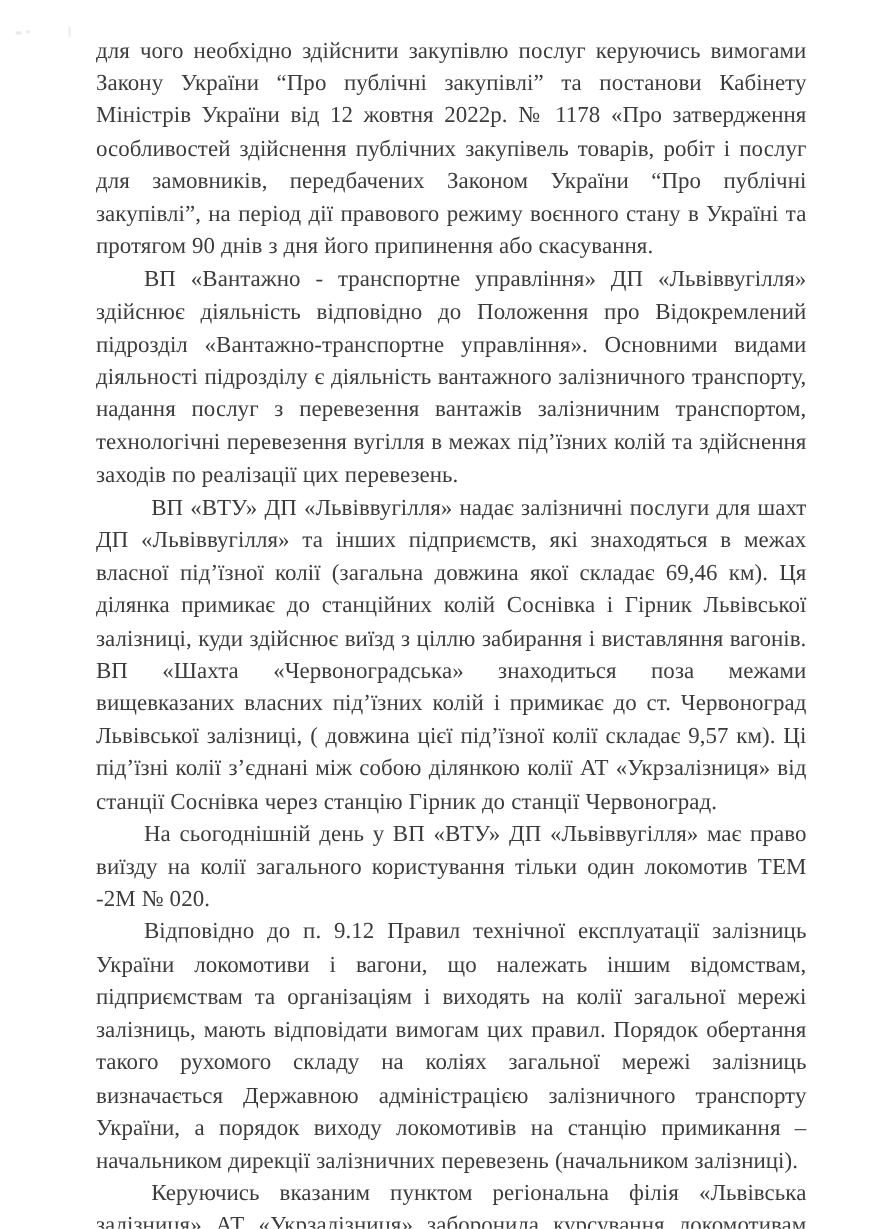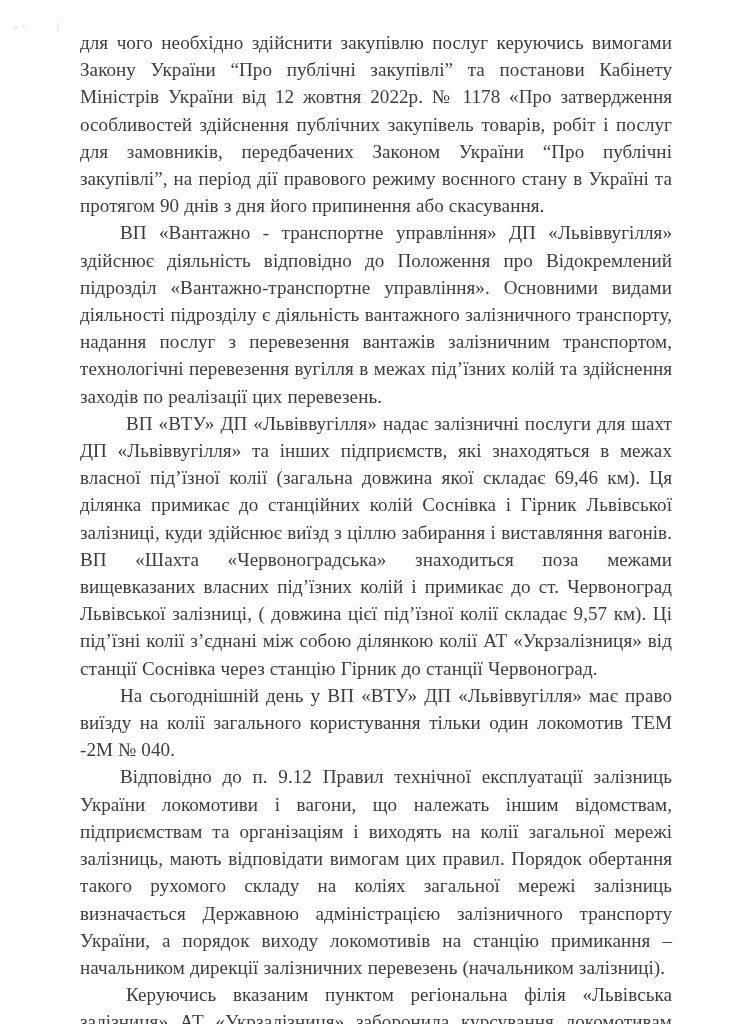--- a/index.html
+++ b/index.html
@@ -68,19 +68,19 @@
 
   <span class="speck s1"></span>
   <span class="speck s2"></span>
   <span class="speck s3"></span>
   <span class="speck s4"></span>
 
   <div id="doc-body">
     <p class="para no-indent">для чого необхідно здійснити закупівлю послуг керуючись вимогами Закону України “Про публічні закупівлі” та постанови Кабінету Міністрів України від 12 жовтня 2022р. № 1178  «Про затвердження особливостей здійснення публічних закупівель товарів, робіт і послуг для замовників, передбачених Законом України “Про публічні закупівлі”, на період дії правового режиму воєнного стану в Україні та протягом 90 днів з дня його припинення або скасування.</p>
     <p class="para">ВП «Вантажно - транспортне управління» ДП «Львіввугілля» здійснює діяльність відповідно до Положення про Відокремлений підрозділ «Вантажно-транспортне управління». Основними видами діяльності підрозділу є діяльність вантажного залізничного транспорту, надання послуг з перевезення вантажів залізничним транспортом, технологічні перевезення вугілля в межах під’їзних колій та здійснення заходів по реалізації цих перевезень.</p>
     <p class="para indent-sm">ВП «ВТУ» ДП «Львіввугілля» надає залізничні послуги для шахт ДП «Львіввугілля» та інших підприємств, які знаходяться в межах власної під’їзної колії (загальна довжина якої складає 69,46 км). Ця ділянка примикає до станційних колій Соснівка і Гірник Львівської залізниці, куди здійснює виїзд з ціллю забирання і виставляння вагонів. ВП «Шахта «Червоноградська» знаходиться поза межами вищевказаних власних під’їзних колій і примикає до ст. Червоноград Львівської залізниці, ( довжина цієї під’їзної колії складає 9,57 км). Ці під’їзні колії з’єднані між собою ділянкою колії АТ «Укрзалізниця» від станції Соснівка через станцію Гірник до станції Червоноград.</p>
-    <p class="para">На сьогоднішній день у ВП «ВТУ» ДП «Львіввугілля» має право виїзду на колії загального користування тільки один локомотив ТЕМ -2М № 040.</p>
+    <p class="para">На сьогоднішній день у ВП «ВТУ» ДП «Львіввугілля» має право виїзду на колії загального користування тільки один локомотив ТЕМ -2М № 020.</p>
     <p class="para">Відповідно до п. 9.12 Правил технічної експлуатації залізниць України локомотиви і вагони, що належать іншим відомствам, підприємствам та організаціям і виходять на колії загальної мережі залізниць, мають відповідати вимогам цих правил. Порядок обертання такого рухомого складу на коліях загальної мережі залізниць визначається Державною адміністрацією залізничного транспорту України, а порядок виходу локомотивів на станцію примикання – начальником дирекції залізничних перевезень (начальником залізниці).</p>
     <p class="para indent-sm">Керуючись вказаним пунктом регіональна філія «Львівська залізниця» АТ «Укрзалізниця» заборонила курсування локомотивам нашого підприємства одиночним порядком по дільницях колії між станціями Соснівка - Гірник - Червоноград.</p>
 
   </div>
 
 </div>
 
 </body></html>

